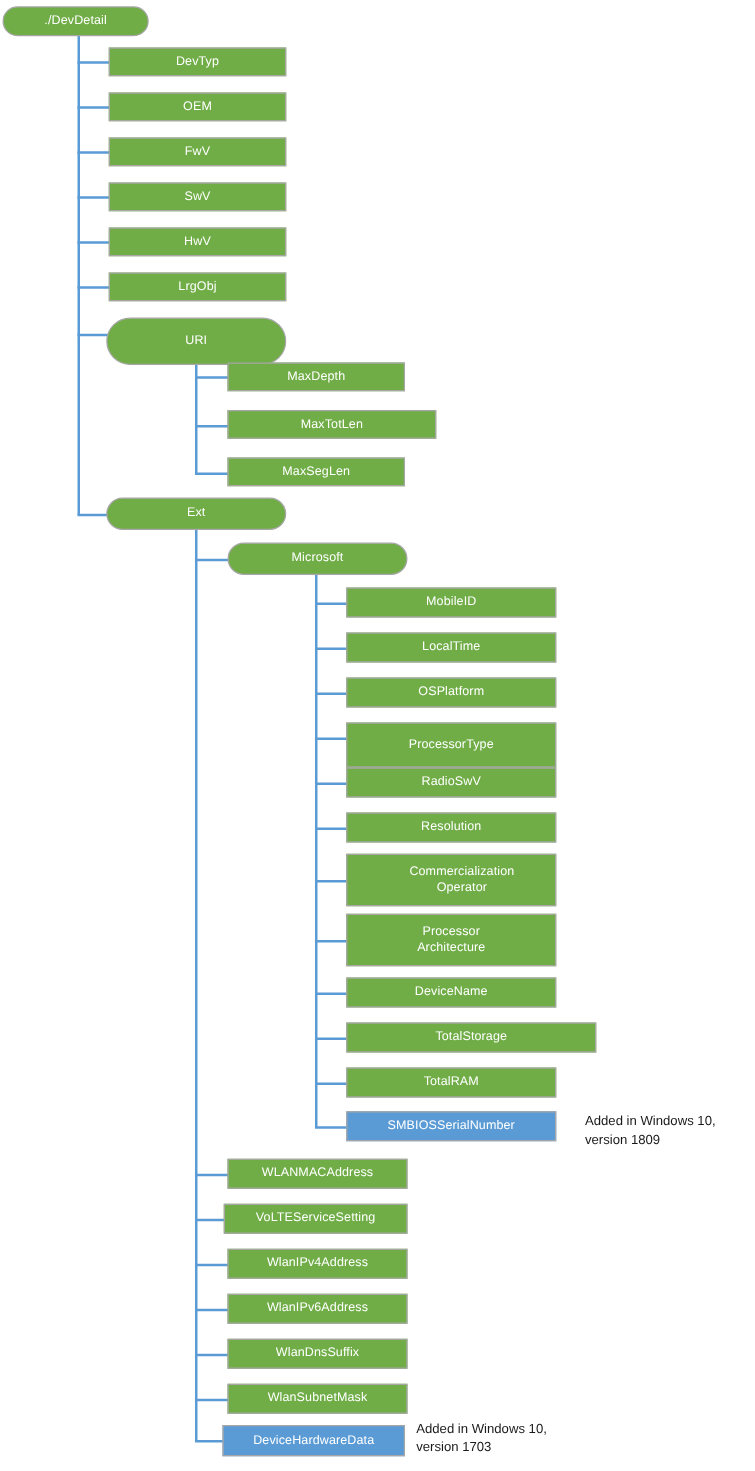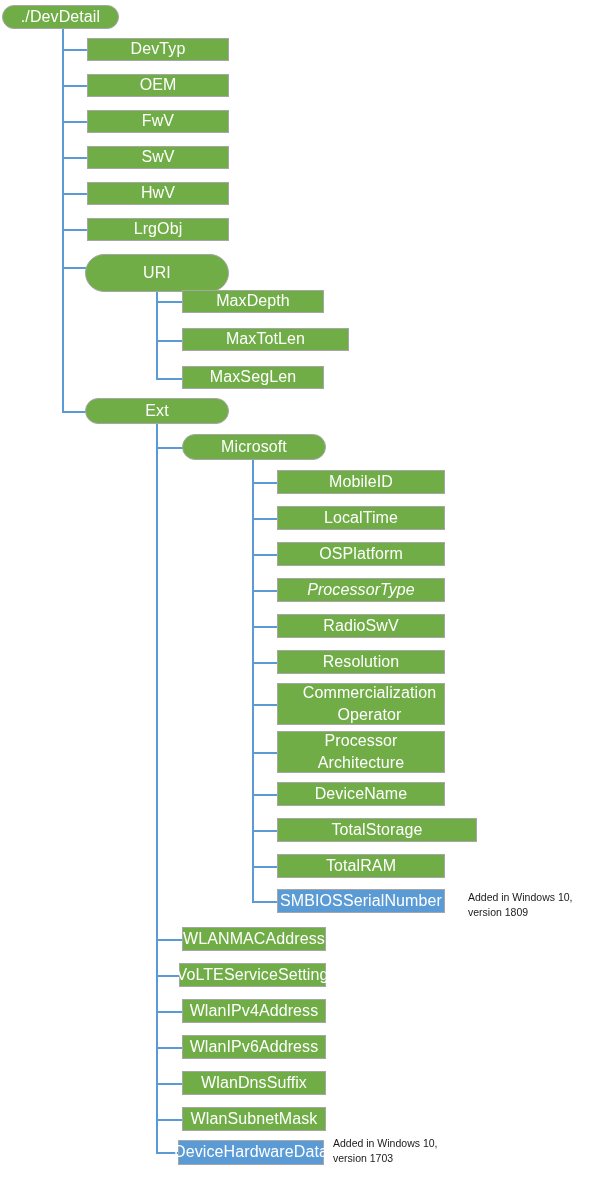--- a/index.html
+++ b/index.html
@@ -16,21 +16,21 @@
     height: 1177px;
     background: #ffffff;
     overflow: hidden;
   }
   .node {
     position: absolute;
     box-sizing: border-box;
     background: #70AD47;
     border: 1px solid #A6A6A6;
     color: #ffffff;
-    font-size: 16px;
+    font-size: 10px;
     line-height: 1.15;
     display: flex;
     align-items: center;
     justify-content: center;
     text-align: center;
     letter-spacing: .1px;
     white-space: pre-line;
     z-index: 3;
   }
   .node.pill {
@@ -118,21 +118,21 @@
 
   <div class="node" style="left:182px; top:290px; width:142px; height:23px;">MaxDepth</div>
   <div class="node" style="left:182px; top:328px; width:167px; height:23px;">MaxTotLen</div>
   <div class="node" style="left:182px; top:366px; width:142px; height:23px;">MaxSegLen</div>
 
   <div class="node pill" style="left:182px; top:434px; width:144px; height:26px;">Microsoft</div>
 
   <div class="node" style="left:277px; top:470px; width:168px; height:24px;">MobileID</div>
   <div class="node" style="left:277px; top:506px; width:168px; height:24px;">LocalTime</div>
   <div class="node" style="left:277px; top:542px; width:168px; height:24px;">OSPlatform</div>
-  <div class="node" style="left:277px; top:578px; width:168px; height:24px;font-style:italic;">ProcessorType</div>
+  <div class="node" style="left:277px; top:578px; width:168px; height:36px;">ProcessorType</div>
   <div class="node" style="left:277px; top:614px; width:168px; height:24px;">RadioSwV</div>
   <div class="node" style="left:277px; top:650px; width:168px; height:24px;">Resolution</div>
   <div class="node two-line" style="left:277px; top:683px; width:168px; height:42px;padding-left:17px;">Commercialization
 Operator</div>
   <div class="node two-line" style="left:277px; top:731px; width:168px; height:42px;">Processor
 Architecture</div>
   <div class="node" style="left:277px; top:782px; width:168px; height:24px;">DeviceName</div>
   <div class="node" style="left:277px; top:818px; width:200px; height:24px;">TotalStorage</div>
   <div class="node" style="left:277px; top:854px; width:168px; height:24px;">TotalRAM</div>
   <div class="node blue" style="left:277px; top:889px; width:168px; height:24px;">SMBIOSSerialNumber</div>

